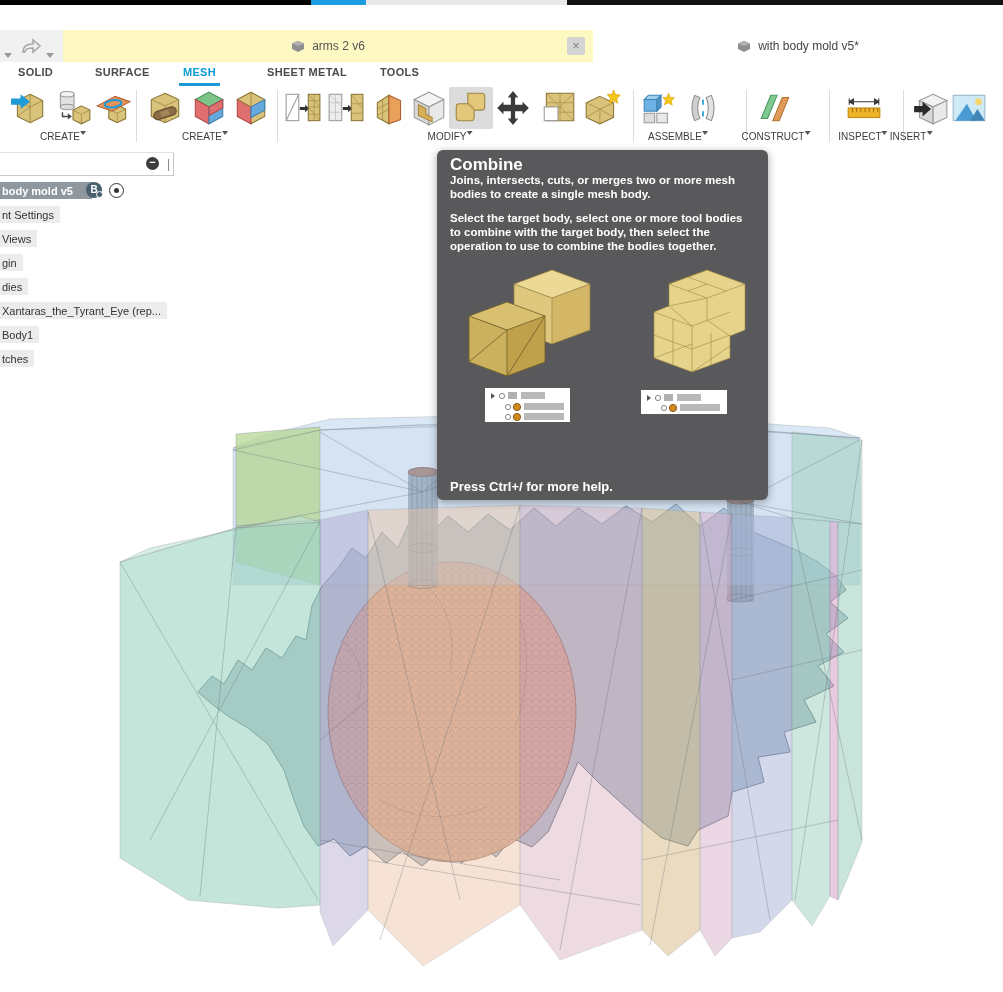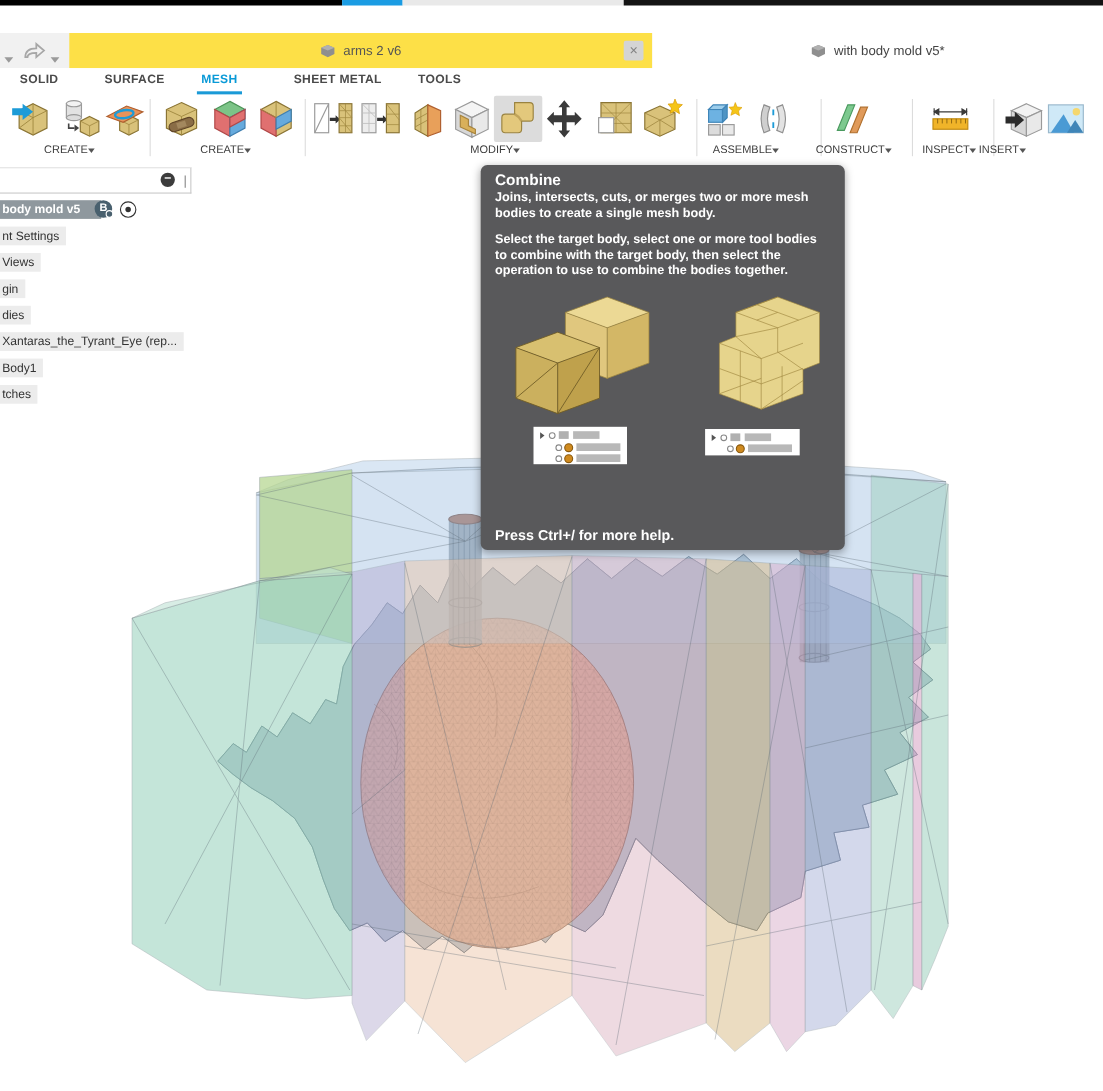--- a/index.html
+++ b/index.html
@@ -7,36 +7,36 @@
   .abs{position:absolute;}
 
   
   #topstrip{left:0;top:0;width:1003px;height:5px;}
   #topstrip div{position:absolute;top:0;height:5px;}
 
   
   #qatrow{left:0;top:30px;width:1003px;height:32px;background:#f1f1f1;}
   .qat-caret{width:0;height:0;border-left:4px solid transparent;border-right:4px solid transparent;border-top:5px solid #9a9a9a;display:inline-block;}
   .doc-tab{position:absolute;top:0;height:32px;display:flex;align-items:center;justify-content:center;gap:6px;font-size:12px;color:#555;}
-  .doc-tab.inactive{background:#fde047;}
+  .doc-tab.inactive{background:#fef9c3;}
   .doc-tab.active{background:#ffffff;color:#444;}
   .tab-close{position:absolute;right:8px;top:7px;width:18px;height:18px;background:#d4d4d4;color:#828282;
     font-size:13px;line-height:18px;text-align:center;border-radius:2px;}
 
   
   #ribbontabs{left:0;top:62px;width:1003px;height:24px;background:#fff;font-size:11px;font-weight:bold;color:#4a4a4a;}
   .rtab{position:absolute;top:4px;letter-spacing:.3px;padding:0 4px 5px 4px;}
   .rtab.active{color:#0a9ad7;border-bottom:3px solid #1a9ad7;}
 
   
   #toolbar{left:0;top:86px;width:1003px;height:64px;background:#fff;border-bottom:1px solid #d9d9d9;}
   .tb-sep{position:absolute;top:4px;height:52px;width:1px;background:#dcdcdc;}
   .tb-icon{position:absolute;top:3px;width:38px;height:38px;}
   .tb-icon svg{width:38px;height:38px;}
-  .grp-label{position:absolute;top:45px;font-size:10px;color:#3c3c3c;display:flex;align-items:center;gap:0;transform:translateX(-50%);}
+  .grp-label{position:absolute;top:45px;font-size:10px;color:#3c3c3c;display:flex;gap:0;transform:translateX(-50%);}
   .grp-caret{width:0;height:0;border-left:3px solid transparent;border-right:3px solid transparent;border-top:4px solid #555;}
   #combine-hl{left:449px;top:1px;width:44px;height:42px;background:#dcdcdc;border-radius:2px;}
 
   
   #viewport{left:0;top:150px;width:1003px;height:842px;background:#fff;}
   #scene{position:absolute;left:0;top:0;}
 
   
   #browser-search{left:0;top:2px;width:173px;height:22px;background:#fff;border-bottom:1px solid #c9c9c9;border-right:1px solid #c9c9c9;border-top:1px solid #e2e2e2;}
   .minus-circle{position:absolute;right:14px;top:4px;width:13px;height:13px;border-radius:50%;background:#3c3c3c;color:#fff;
@@ -47,21 +47,21 @@
   .br-row.selected{background:#8f989e;color:#fff;font-weight:bold;}
   .badge-b{position:absolute;left:86px;top:-1px;width:16px;height:16px;border-radius:50%;background:#49606e;color:#fff;
      font-size:10px;font-weight:bold;text-align:center;line-height:16px;}
   .badge-b::after{content:"";position:absolute;right:-1px;bottom:0;width:5px;height:5px;border-radius:50%;background:#49606e;border:1px solid #fff;}
   .radio-doc{position:absolute;left:109px;top:0px;width:13px;height:13px;border:1.5px solid #333;border-radius:50%;background:#fff;}
   .radio-doc::after{content:"";position:absolute;left:3.5px;top:3.5px;width:5px;height:5px;background:#333;border-radius:50%;}
 
   
   #tooltip{left:437px;top:150px;width:331px;height:350px;background:#59595b;border-radius:6px;color:#fff;
      box-shadow:0 2px 8px rgba(0,0,0,.35);}
-  #tooltip .tt-title{position:absolute;left:13px;top:5px;font-size:14px;font-weight:bold;}
+  #tooltip .tt-title{position:absolute;left:13px;top:5px;font-size:17px;font-weight:bold;}
   #tooltip .tt-para{position:absolute;left:13px;width:302px;font-size:11.5px;font-weight:bold;line-height:1.2;}
   #tt-p1{top:24px;}
   #tt-p2{top:62px;}
   #tooltip .tt-footer{position:absolute;left:13px;bottom:6px;font-size:13px;font-weight:bold;}
   #tt-figs{position:absolute;left:8px;top:112px;width:315px;height:212px;}
 </style>
 </head>
 <body>
 
 <div class="abs" id="topstrip">

